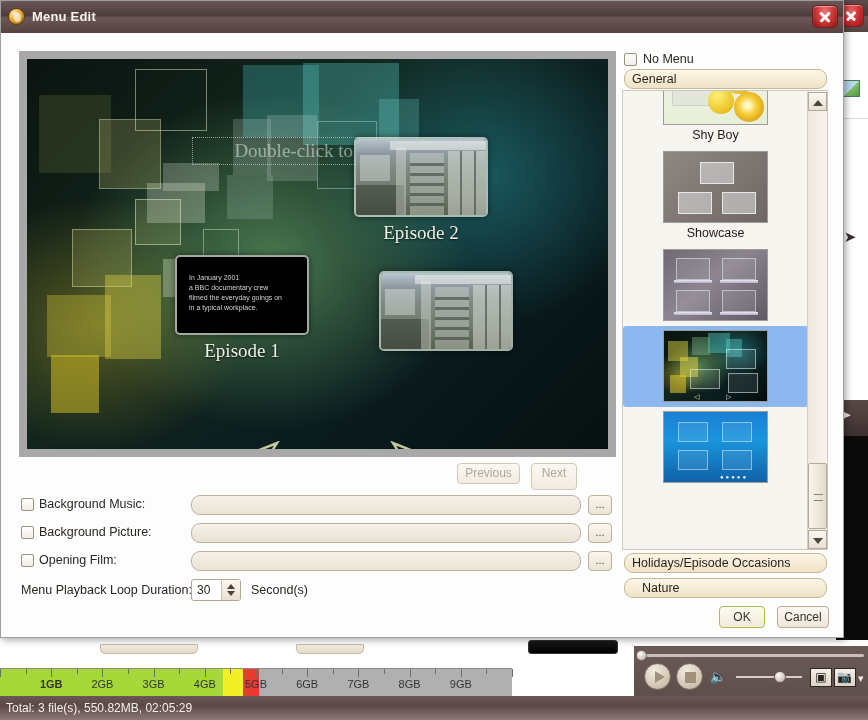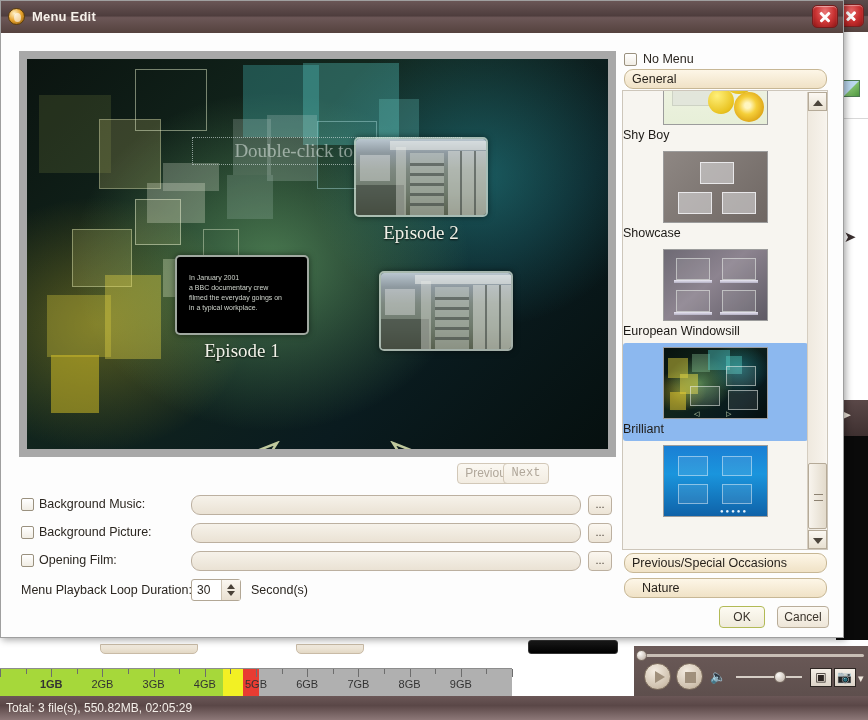--- a/index.html
+++ b/index.html
@@ -177,21 +177,21 @@
   .arrow-svg { position:absolute; }
 
   
   .btn {
     border:1px solid #b9ad99; border-radius:4px;
     background:linear-gradient(180deg,#fcf9f3,#eee6d8);
     font-size:12px; color:#3a332b; text-align:center;
   }
   .btn.disabled { color:#b0a79a; border-color:#d2c8b8; background:linear-gradient(180deg,#fbf8f2,#f2ece1); }
   #prev-btn { position:absolute; left:456px; top:462px; width:63px; height:21px; line-height:19px; }
-  #next-btn { position:absolute; left:502px; top:462px; width:46px; height:21px; line-height:19px;font-family:Liberation Mono, monospace; }
+  #next-btn { position:absolute; left:530px; top:462px; width:46px; height:27px; line-height:19px; }
 
   
   .frow { position:absolute; height:20px; }
   .cbx {
     position:absolute; width:13px; height:13px; border:1px solid #9a917f; border-radius:2px;
     background:linear-gradient(180deg,#ffffff,#f1ede4);
   }
   .flabel { position:absolute; font-size:12.5px; color:#2b2620; }
   .ftext {
     position:absolute; height:20px; border:1px solid #bcb0a0; border-radius:9px;
@@ -228,21 +228,21 @@
   #cat-general  { left:623px; top:68px; width:203px; }
   #cat-holidays { left:623px; top:552px; width:203px; }
   #cat-nature   { left:623px; top:577px; width:203px;padding-left:17px; }
 
   .tmpl-list {
     position:absolute; left:621px; top:89px; width:206px; height:460px;
     background:#f7f5f0; border:1px solid #cdc6ba; overflow:hidden;
   }
   .tmpl-scroll { position:absolute; left:0; top:0; width:185px; }
   .tmpl {
-    position:relative; width:185px; padding:4px 0 5px 0; text-align:left;
+    position:relative; width:185px; padding:4px 0 5px 0; text-align:center;
   }
   .tmpl.selected { background:#8cb8ef; border-radius:3px; }
   .tmpl .th { width:105px; height:72px; margin:0 auto; border:1px solid #9c9c9c; position:relative; overflow:hidden; }
   .tmpl .nm { font-size:12.5px; color:#1d1a16; margin-top:3px; }
 
   .sbar {
     position:absolute; right:1px; top:1px; width:19px; height:457px;
     background:linear-gradient(90deg,#efe9df,#f7f3ec);
     border-left:1px solid #d5cdc0;
   }
@@ -529,38 +529,36 @@
           <div class="th th-euro">
             <div class="frm" style="left:12px; top:8px;  width:34px; height:22px;"></div>
             <div class="shelf" style="left:10px; top:30px; width:38px; height:3px;"></div>
             <div class="frm" style="left:58px; top:8px;  width:34px; height:22px;"></div>
             <div class="shelf" style="left:56px; top:30px; width:38px; height:3px;"></div>
             <div class="frm" style="left:12px; top:40px; width:34px; height:22px;"></div>
             <div class="shelf" style="left:10px; top:62px; width:38px; height:3px;"></div>
             <div class="frm" style="left:58px; top:40px; width:34px; height:22px;"></div>
             <div class="shelf" style="left:56px; top:62px; width:38px; height:3px;"></div>
           </div>
-          <div class="nm">European Windowsill</div>
         </div>
 
         <div class="tmpl selected">
           <div class="th th-brilliant">
             <div class="sq" style="position:absolute; left:4px;  top:10px; width:20px; height:20px; background:rgba(220,205,60,.5);"></div>
             <div class="sq" style="position:absolute; left:16px; top:26px; width:18px; height:20px; background:rgba(230,215,70,.5);"></div>
             <div class="sq" style="position:absolute; left:6px;  top:44px; width:16px; height:18px; background:rgba(225,200,50,.55);"></div>
             <div class="sq" style="position:absolute; left:28px; top:6px;  width:18px; height:18px; background:rgba(150,210,160,.35);"></div>
             <div class="sq" style="position:absolute; left:44px; top:2px;  width:22px; height:20px; background:rgba(80,200,200,.45);"></div>
             <div class="sq" style="position:absolute; left:62px; top:8px;  width:16px; height:18px; background:rgba(90,210,200,.4);"></div>
             <div class="frm" style="left:62px; top:18px; width:30px; height:20px;"></div>
             <div class="frm" style="left:26px; top:38px; width:30px; height:20px;"></div>
             <div class="frm" style="left:64px; top:42px; width:30px; height:20px;"></div>
             <div style="position:absolute; left:30px; top:62px; color:#cfe0b8; font-size:7px;">◁</div>
             <div style="position:absolute; left:62px; top:62px; color:#cfe0b8; font-size:7px;">▷</div>
           </div>
-          <div class="nm">Brilliant</div>
         </div>
 
         <div class="tmpl">
           <div class="th th-azure">
             <div class="frm" style="left:14px; top:10px; width:30px; height:20px; border-color:rgba(255,255,255,.45);"></div>
             <div class="frm" style="left:58px; top:10px; width:30px; height:20px; border-color:rgba(255,255,255,.45);"></div>
             <div class="frm" style="left:14px; top:38px; width:30px; height:20px; border-color:rgba(255,255,255,.45);"></div>
             <div class="frm" style="left:58px; top:38px; width:30px; height:20px; border-color:rgba(255,255,255,.45);"></div>
             <div style="position:absolute; left:56px; top:62px; color:#e8f4ff; font-size:6px; letter-spacing:2px;">●●●●●</div>
           </div>
@@ -568,19 +566,19 @@
 
       </div>
 
       <div class="sbar">
         <div class="sbtn up"></div>
         <div class="sthumb"></div>
         <div class="sbtn dn"></div>
       </div>
     </div>
 
-    <div class="catbar" id="cat-holidays">Previous/Special Occasions</div>
+    <div class="catbar" id="cat-holidays">Holidays/Episode Occasions</div>
     <div class="catbar" id="cat-nature">Nature</div>
 
     <div class="btn" id="ok-btn">OK</div>
     <div class="btn" id="cancel-btn">Cancel</div>
   </div>
 </div>
 
 </body></html>

